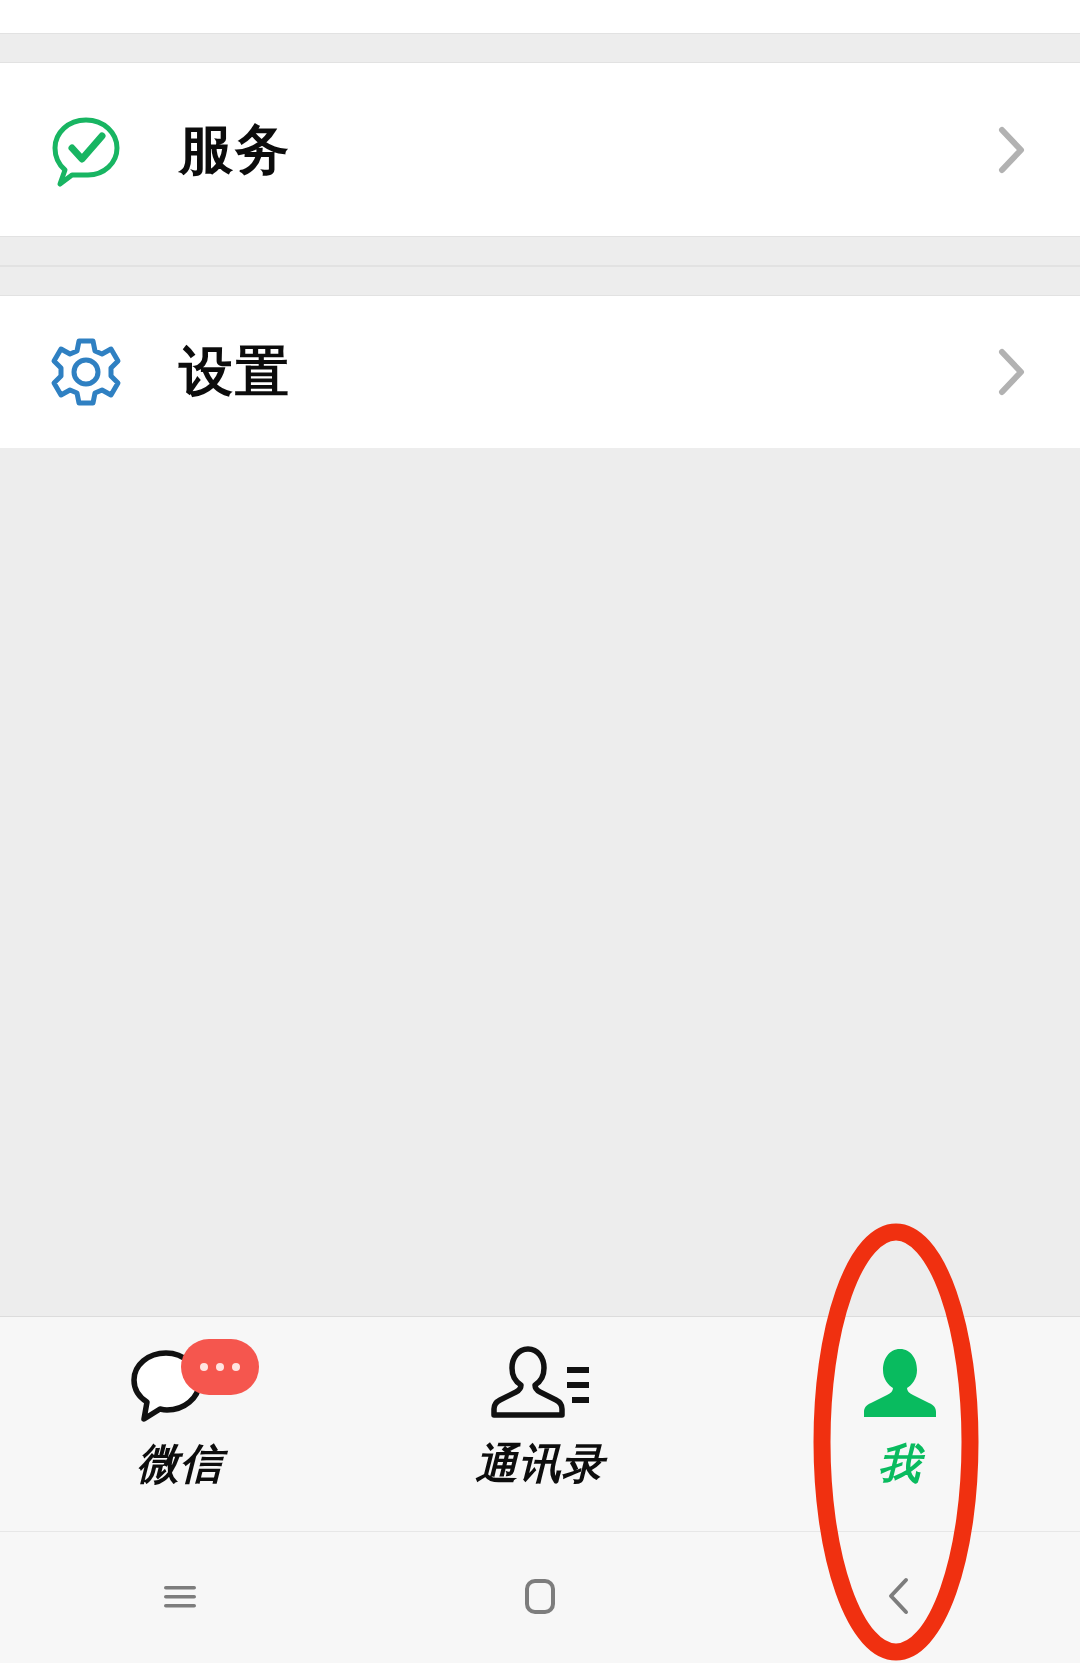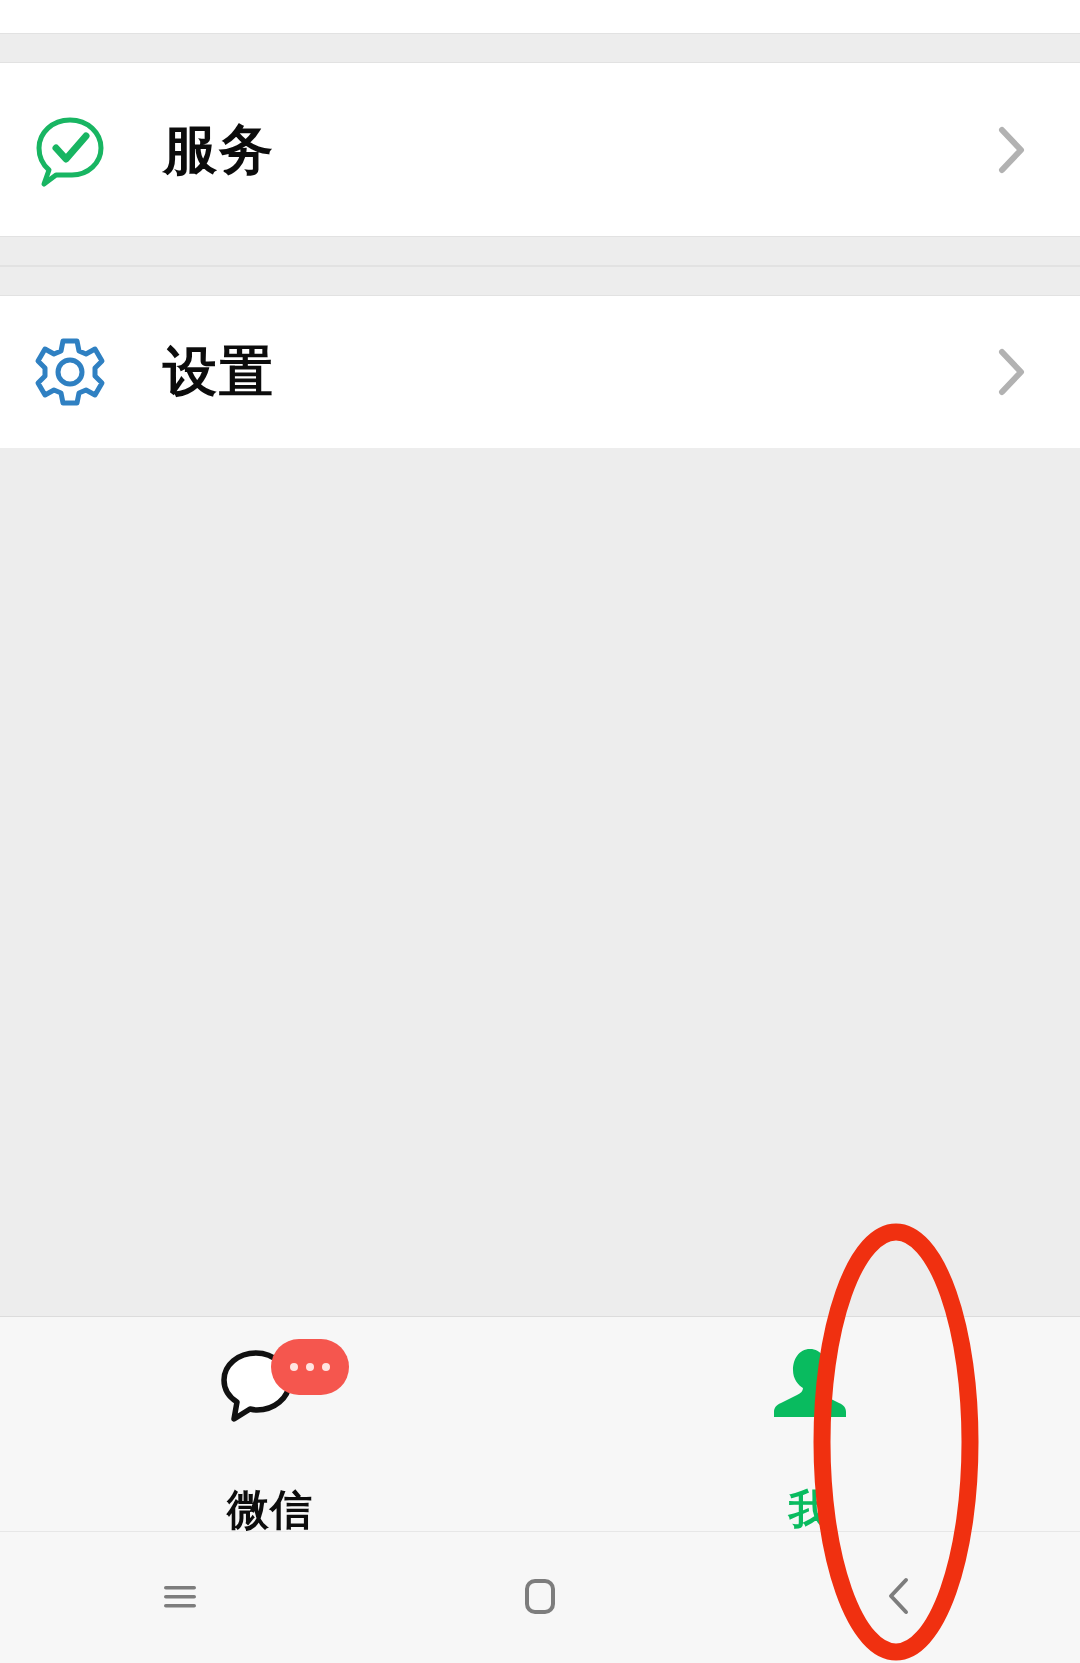--- a/index.html
+++ b/index.html
@@ -52,21 +52,21 @@
     background: #ffffff;
     width: 100%;
   }
 
   .row {
     position: relative;
     display: flex;
     align-items: center;
     height: 173px;
     background: #ffffff;
-    padding-left: 32px;
+    padding-left: 48px;
     box-sizing: border-box;
   }
   .row.short { height: 152px; }
 
   .row .divider {
     position: absolute;
     left: 175px;
     right: 0;
     bottom: 0;
     height: 1px;
@@ -112,25 +112,26 @@
     align-items: flex-start;
     box-sizing: border-box;
     position: relative;
     z-index: 2;
   }
   .tab {
     flex: 1 1 25%;
     display: flex;
     flex-direction: column;
     align-items: center;
-    justify-content: space-between;
+    justify-content: flex-start;
     padding-top: 22px;
     box-sizing: border-box;
     height: 100%;
     position: relative;
+    font-style: italic;
   }
   .tab-icon {
     height: 92px;
     width: 110px;
     display: flex;
     align-items: center;
     justify-content: center;
     position: relative;
   }
   .tab-label {
@@ -273,20 +274,31 @@
         </svg>
         <span class="badge-dots">
           <i></i>
             <i></i>
             <i></i>
         </span>
       </span>
       <span class="tab-label">微信</span>
     </div>
 
+    <div class="tab">
+      <span class="tab-icon">
+        <svg width="108" height="92" viewBox="0 0 108 92">
+          <path d="M42 10 C52 10 58 19 58 29 C58 37 54 43 49 46 C49 49 50 51 54 53 L70 61 C74 63 76 66 76 70 L76 76 L8 76 L8 70 C8 66 10 63 14 61 L30 53 C34 51 35 49 35 46 C30 43 26 37 26 29 C26 19 32 10 42 10 Z" fill="none" stroke="#111111" stroke-width="5.5" stroke-linejoin="round"></path>
+          <rect x="81" y="28" width="22" height="6" fill="#111111"></rect>
+          <rect x="81" y="43" width="22" height="6" fill="#111111"></rect>
+          <rect x="86" y="58" width="17" height="6" fill="#111111"></rect>
+        </svg>
+      </span>
+      <span class="tab-label">通讯录</span>
+    </div>
 
 
     <div class="tab active">
       <span class="tab-icon">
         <svg width="108" height="92" viewBox="0 0 108 92">
           <path d="M54 10 C65 10 71 20 71 31 C71 40 66 46 61 49 C61 52 63 54 67 56 L83 64 C88 66 90 69 90 73 L90 78 L18 78 L18 73 C18 69 20 66 25 64 L41 56 C45 54 47 52 47 49 C42 46 37 40 37 31 C37 20 43 10 54 10 Z" fill="#09bb5f"></path>
         </svg>
       </span>
       <span class="tab-label">我</span>
     </div>

